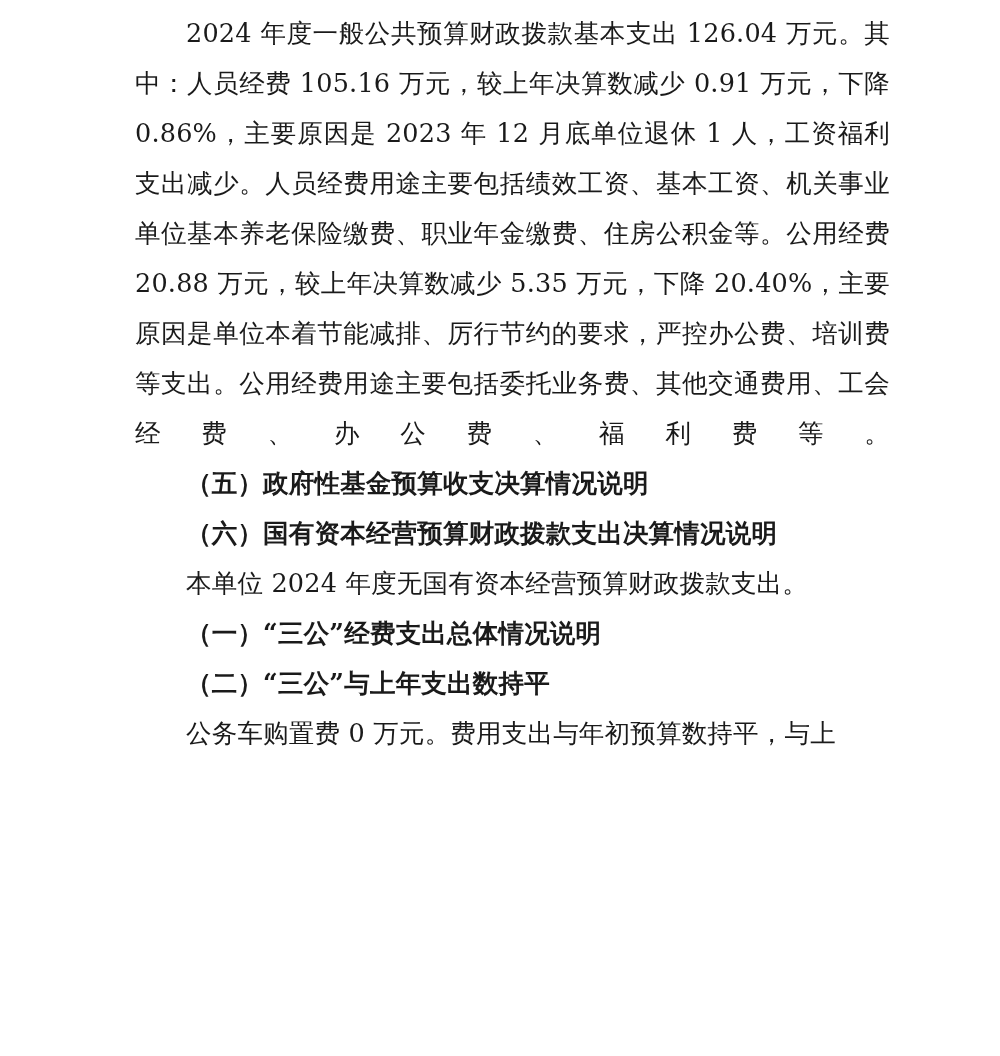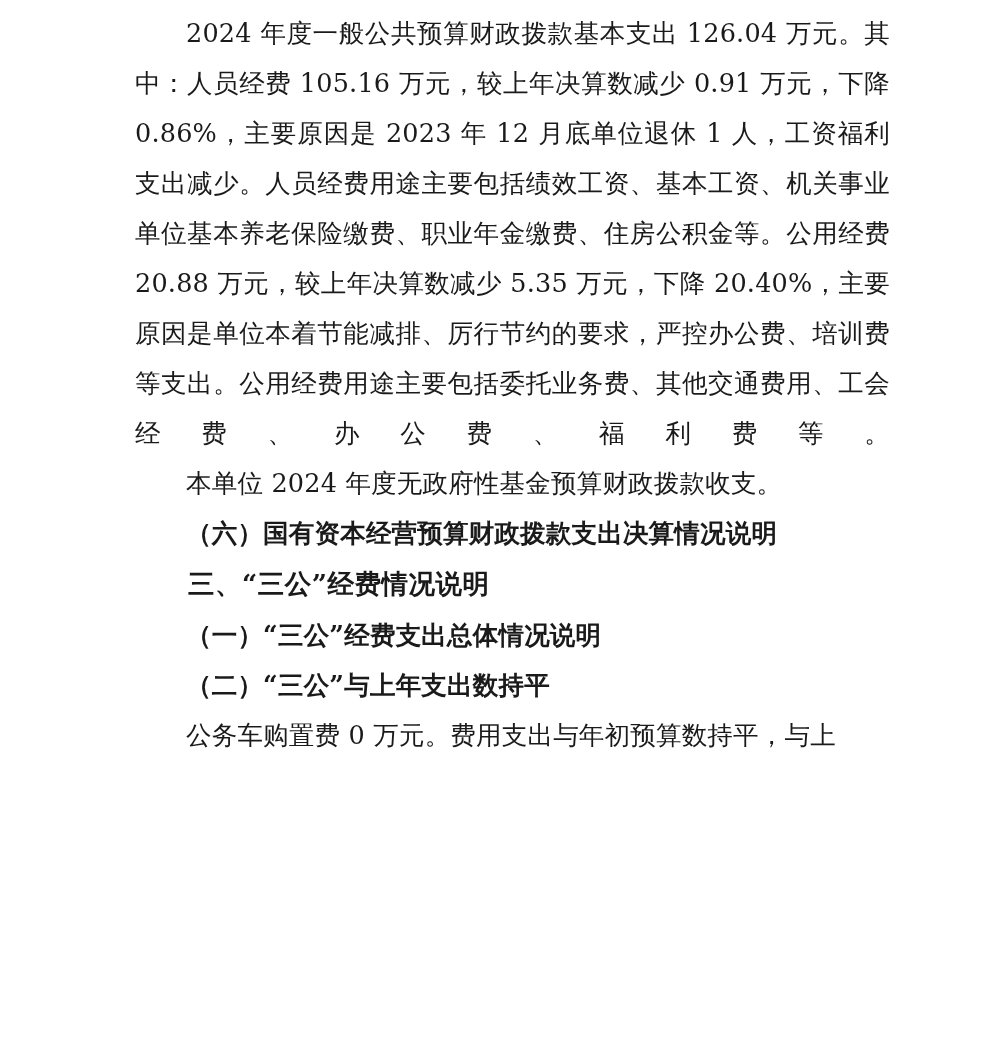--- a/index.html
+++ b/index.html
@@ -54,27 +54,27 @@
     text-align-last: justify;
   }
 </style>
 </head>
 <body>
 
 <div class="page">
 
   <p class="para justify-full last-line-full">2024 年度一般公共预算财政拨款基本支出 126.04 万元。其中：人员经费 105.16 万元，较上年决算数减少 0.91 万元，下降 0.86%，主要原因是 2023 年 12 月底单位退休 1 人，工资福利支出减少。人员经费用途主要包括绩效工资、基本工资、机关事业单位基本养老保险缴费、职业年金缴费、住房公积金等。公用经费 20.88 万元，较上年决算数减少 5.35 万元，下降 20.40%，主要原因是单位本着节能减排、厉行节约的要求，严控办公费、培训费等支出。公用经费用途主要包括委托业务费、其他交通费用、工会经费、办公费、福利费等。</p>
 
+  <p class="heading">（五）政府性基金预算收支决算情况说明</p>
 
-  <p class="para">本单位 2024 年度无政府性基金预算财政拨款收支。</p>
 
   <p class="heading">（六）国有资本经营预算财政拨款支出决算情况说明</p>
 
+  <p class="para">本单位 2024 年度无国有资本经营预算财政拨款支出。</p>
 
-  <p class="heading-main">三、“三公”经费情况说明</p>
 
   <p class="heading">（一）“三公”经费支出总体情况说明</p>
 
 
   <p class="heading">（二）“三公”与上年支出数持平</p>
 
 
   <p class="para">公务车购置费 0 万元。费用支出与年初预算数持平，与上</p>
 
 </div>

